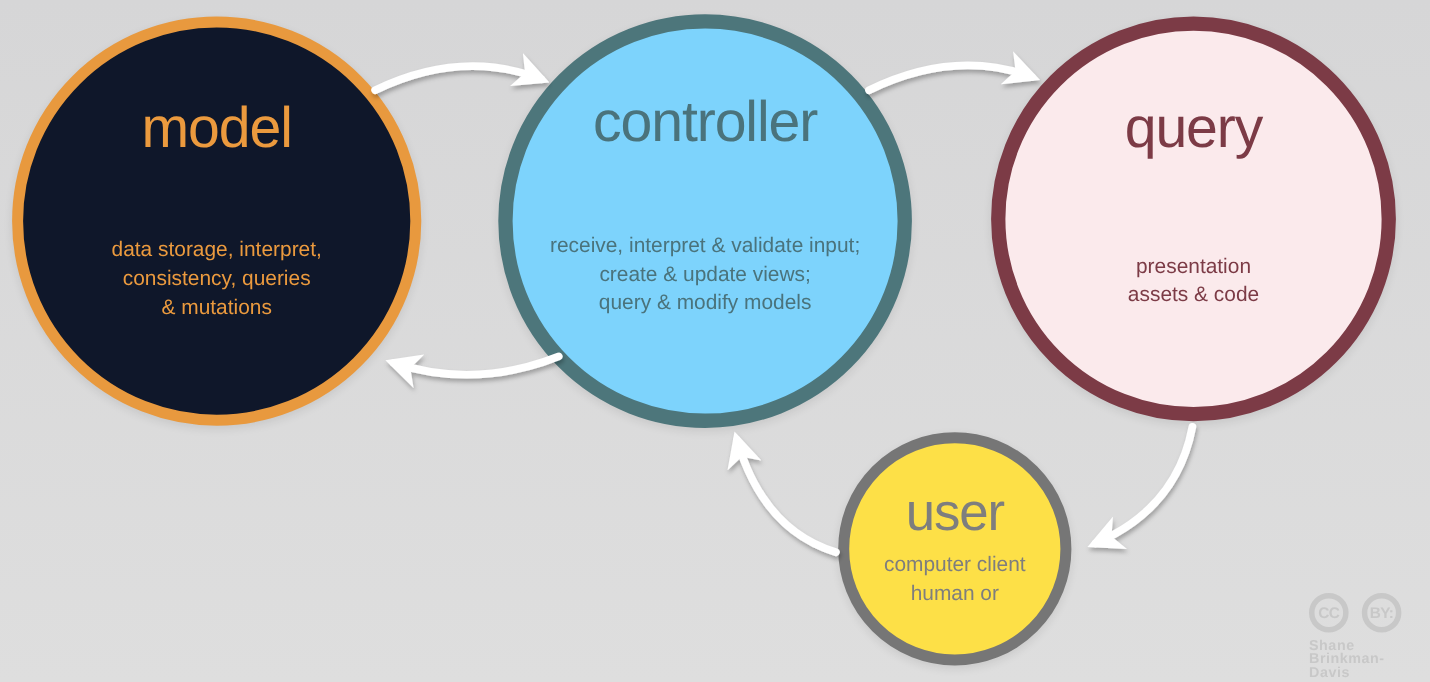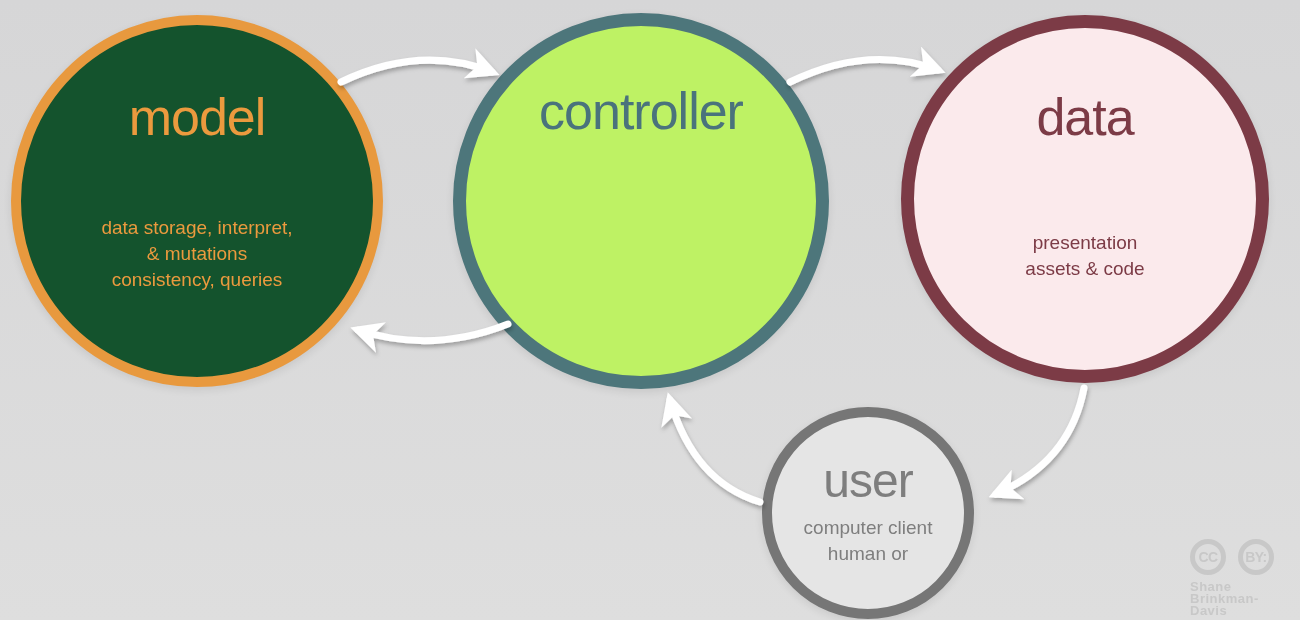--- a/index.html
+++ b/index.html
@@ -10,36 +10,36 @@
     font-family: "Liberation Sans", sans-serif;
   }
   .node {
     position: absolute; border-radius: 50%; box-sizing: border-box;
     text-align: center; box-shadow: 0 3px 9px rgba(0,0,0,0.09);
   }
   .node-title { position: absolute; left: 0; right: 0; line-height: 1; letter-spacing: -1px; }
   .node-desc  { position: absolute; left: 0; right: 0; font-size: 19px; line-height: 26px; }
 
   .node-model { left: 11px; top: 15px; width: 372px; height: 372px;
-    background: #14532d; border: 10px solid #E8993E; color: #EB9A3E; }
+    background: #0f172a; border: 10px solid #E8993E; color: #EB9A3E; }
   .node-model .node-title { top: 66px; font-size: 52px; }
   .node-model .node-desc  { top: 190px; }
 
   .node-controller { left: 453px; top: 13px; width: 376px; height: 376px;
-    background: #bef264; border: 13px solid #4D767B; color: #4A737C; }
+    background: #7dd3fc; border: 13px solid #4D767B; color: #4A737C; }
   .node-controller .node-title { top: 59px; font-size: 52px; }
   .node-controller .node-desc  { top: 185px; }
 
   .node-view { left: 901px; top: 15px; width: 368px; height: 368px;
     background: #FBEAEC; border: 13px solid #7C3B46; color: #7C3B46; }
   .node-view .node-title { top: 63px; font-size: 52px; }
   .node-view .node-desc  { top: 202px; text-align: center; }
 
-  .node-user { left: 762px; top: 407px; width: 212px; height: 212px;
-    background: #e5e5e5; border: 10px solid #767676; color: #7E7E7E; }
+  .node-user { left: 762px; top: 393px; width: 212px; height: 212px;
+    background: #fde047; border: 10px solid #767676; color: #7E7E7E; }
   .node-user .node-title { top: 40px; font-size: 48px; }
   .node-user .node-desc  { top: 98px; }
 
   .arrows { position: absolute; left: 0; top: 0; }
 
   .license { position: absolute; color: #C8C8C8; }
   .badge {
     position: absolute; width: 36px; height: 36px; border-radius: 50%;
     border: 5px solid #C8C8C8; box-sizing: border-box;
     display: flex; align-items: center; justify-content: center;
@@ -50,31 +50,36 @@
   .author { position: absolute; left: 1190px; top: 581px;
     font-weight: bold; font-size: 13px; line-height: 12px; letter-spacing: 0.5px; }
 </style>
 </head>
 <body>
 
 <div class="node node-model">
   <div class="node-title">model</div>
   <div class="node-desc">
     <div>data storage, interpret,</div>
+    <div>consistency, queries</div>
     <div>&amp; mutations</div>
-    <div>consistency, queries</div>
   </div>
 </div>
 
 <div class="node node-controller">
   <div class="node-title">controller</div>
+  <div class="node-desc">
+    <div>receive, interpret &amp; validate input;</div>
+    <div>create &amp; update views;</div>
+    <div>query &amp; modify models</div>
+  </div>
 </div>
 
 <div class="node node-view">
-  <div class="node-title">data</div>
+  <div class="node-title">query</div>
   <div class="node-desc">
     <div>presentation</div>
     <div>assets &amp; code</div>
   </div>
 </div>
 
 <div class="node node-user">
   <div class="node-title">user</div>
   <div class="node-desc">
     <div>computer client</div>

